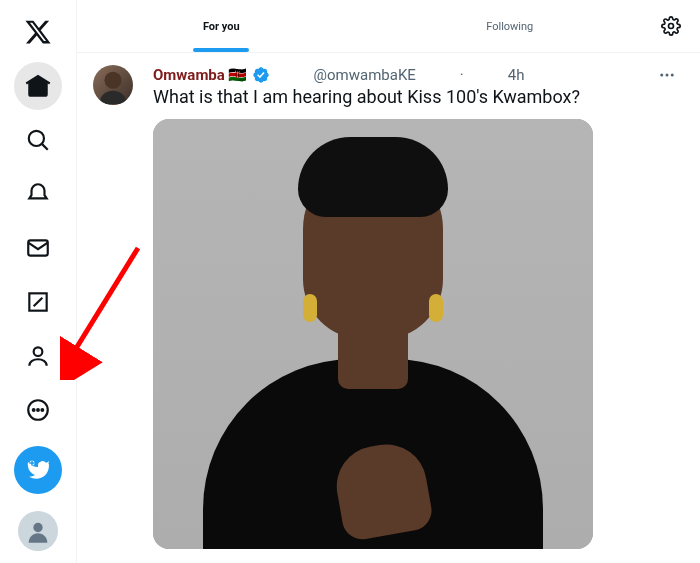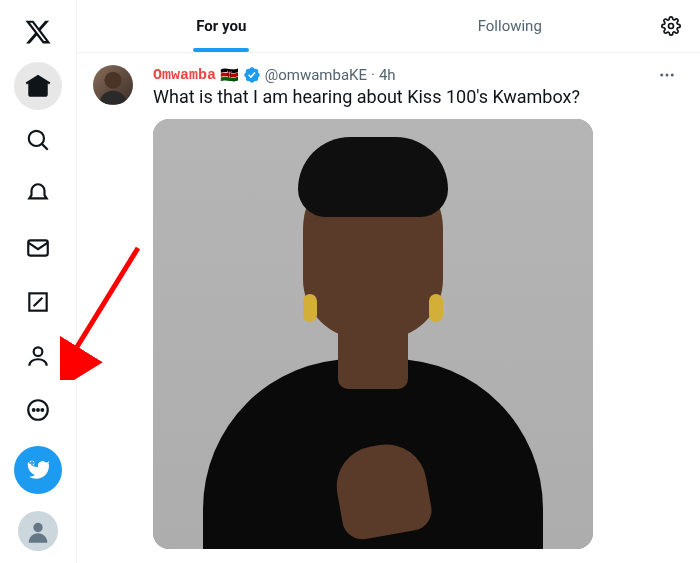--- a/index.html
+++ b/index.html
@@ -55,21 +55,21 @@
   .tabs {
     display: flex;
     border-bottom: 1px solid #eff3f4;
     height: 53px;
     align-items: stretch;
     position: relative;
   }
   .tab {
     flex: 1;
     display: flex; align-items: center; justify-content: center;
-    font-size: 15px;
+    font-size: 11px;
     color: #536471;
     cursor: pointer;
     position: relative;
   }
   .tab.active { color: #0f1419; font-weight: 700; }
   .tab.active::after {
     content: "";
     position: absolute;
     bottom: 0;
     height: 4px;
@@ -92,24 +92,24 @@
   .avatar-col { width: 48px; margin-right: 12px; }
   .avatar {
     width: 40px; height: 40px; border-radius: 50%;
     background: linear-gradient(135deg, #8a6d5a 0%, #3a2e27 100%);
     display:flex; align-items:center; justify-content:center;
     overflow:hidden;
   }
   .avatar svg { width:38px; height:38px; }
   .tweet-body { flex: 1; }
   .tweet-header { display: flex; align-items: center; gap: 4px; font-size: 15px;}
-  .display-name { font-weight: 700; color: #ef4444; font-family: Liberation Mono, monospace; }
+  .display-name { font-weight: 700; color: #7f1d1d; }
   .flag { font-size: 15px; }
   .verified-badge svg { width: 18px; height: 18px; fill: #1d9bf0; vertical-align: text-bottom; }
-  .handle, .dot, .time { color: #536471; }
+  .handle, .dot, .time { color: #536471; margin-left: 40px; }
   .more-btn { margin-left: auto; color: #536471; cursor: pointer; width:34px; height:20px; display:flex; align-items:center; justify-content:center;}
   .more-btn svg { width: 18px; height: 18px; fill: #536471; }
   .tweet-text { font-size: 18px; color: #0f1419; margin-top: 2px; line-height: 20px;}
   .media {
     margin-top: 12px;
     border-radius: 16px;
     overflow: hidden;
     background: #a8a8a8;
     width: 440px;
     height: 430px;

